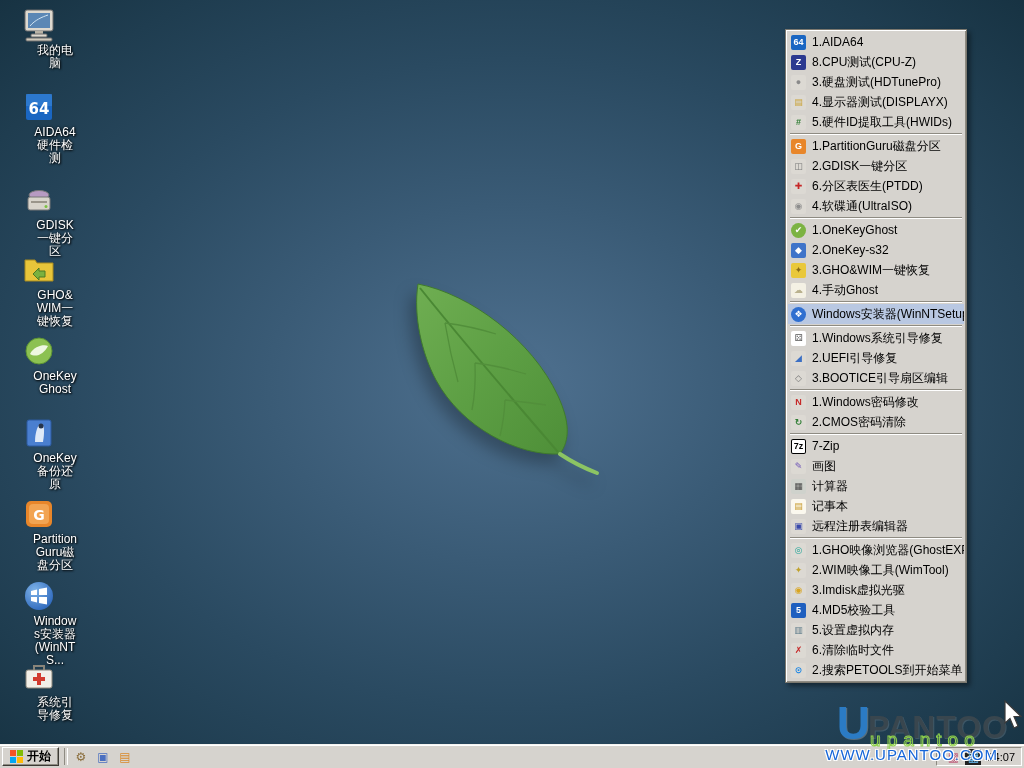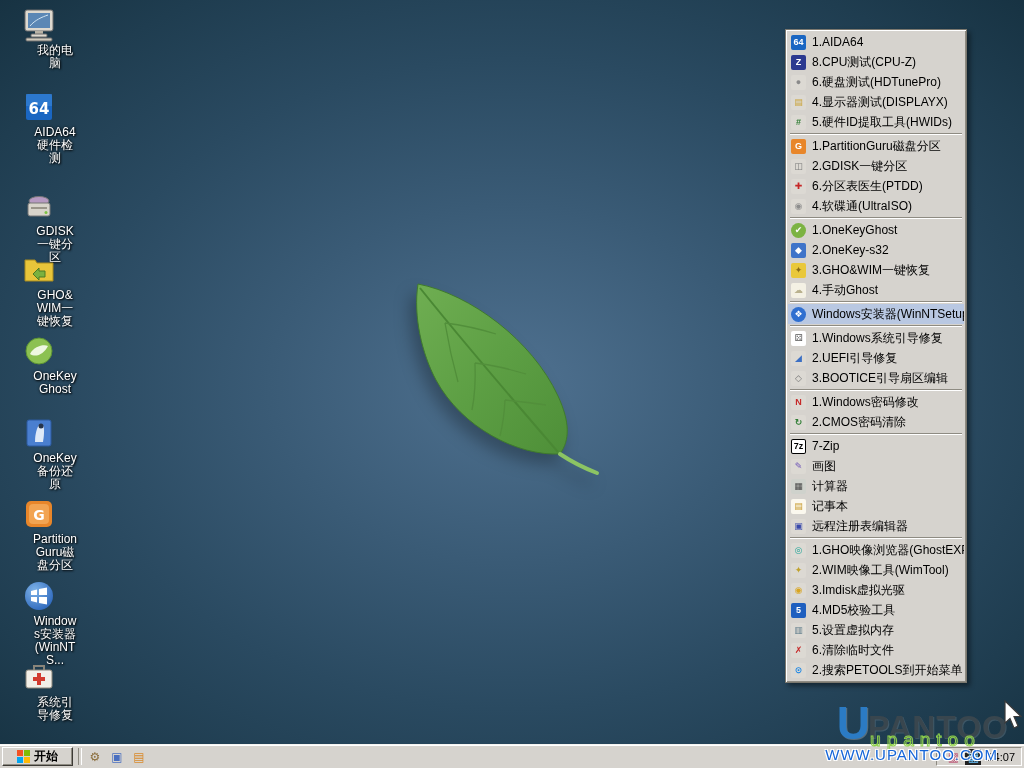--- a/index.html
+++ b/index.html
@@ -17,21 +17,21 @@
     box-shadow:inset 1px 1px 0 #fff, inset -1px -1px 0 #8e8b82, 3px 3px 5px rgba(0,0,0,.45);}
   .mi{height:20px;display:flex;align-items:center;gap:6px;padding:0 4px 0 3px;
     font-size:12px;color:#000;white-space:nowrap;overflow:hidden;}
   .mi.hl{background:#b9c8e2;}
   .mi .tile{width:15px;height:15px;flex:none;display:flex;align-items:center;justify-content:center;
     font-size:9px;font-weight:bold;border-radius:2px;line-height:1;}
   .msep{height:0;border-top:1px solid #8e8b82;border-bottom:1px solid #fff;margin:1px 2px;}
   
   .taskbar{position:absolute;left:0;bottom:0;width:1024px;height:23px;background:#d6d3ce;
     border-top:1px solid #f5f4f1;box-shadow:inset 0 1px 0 #fff;display:flex;align-items:center;z-index:20;}
-  .startbtn{height:19px;margin-left:2px;display:flex;align-items:center;gap:4px;padding:0 14px;
+  .startbtn{height:19px;margin-left:2px;display:flex;align-items:center;gap:4px;padding:0 7px;
     background:#d6d3ce;border:1px solid;border-color:#fff #3c3a35 #3c3a35 #fff;
     box-shadow:inset -1px -1px 0 #8e8b82;font-size:12px;font-weight:bold;color:#000;cursor:pointer;}
   .flag{display:grid;grid-template-columns:6px 6px;grid-template-rows:6px 6px;gap:1px;}
   .flag i{display:block;}
   .qsep{width:2px;height:17px;border-left:1px solid #8e8b82;border-right:1px solid #fff;margin:0 5px;}
   .ql{display:flex;align-items:center;gap:6px;}
   .ql .tile,.tray .tile{width:16px;height:16px;display:flex;align-items:center;justify-content:center;
     font-size:12px;line-height:1;cursor:pointer;}
   .tray{position:absolute;right:2px;top:2px;height:17px;display:flex;align-items:center;gap:4px;
     padding:0 6px 0 8px;border:1px solid;border-color:#8e8b82 #fff #fff #8e8b82;}
@@ -89,21 +89,21 @@
         <div class="lbl">我的电脑</div>
       </div>
       <div class="dicon" style="top: 90px;">
         <div class="ic"><svg viewBox="0 0 34 34">
             <rect x="4" y="4" width="26" height="26" rx="2" fill="#1a66c2"></rect>
             <rect x="4" y="4" width="26" height="12" fill="#3c86d8" opacity="0.55"></rect>
             <text x="17" y="24" font-size="15" font-weight="bold" fill="#fff" text-anchor="middle" font-family="DejaVu Sans, sans-serif">64</text>
           </svg></div>
         <div class="lbl">AIDA64硬件检测</div>
       </div>
-      <div class="dicon" style="top: 189px;">
+      <div class="dicon" style="top: 183px;">
         <div class="ic"><svg viewBox="0 0 34 34">
             <ellipse cx="17" cy="12" rx="10" ry="4.5" fill="#b79ac2" stroke="#777"></ellipse>
             <rect x="6" y="14" width="22" height="13" rx="2" fill="#d8d4cb" stroke="#777"></rect>
             <rect x="9" y="18" width="16" height="2" fill="#9a958a"></rect>
             <circle cx="24" cy="23.5" r="1.5" fill="#7bc142"></circle>
           </svg></div>
         <div class="lbl">GDISK一键分区</div>
       </div>
       <div class="dicon" style="top: 253px;">
         <div class="ic"><svg viewBox="0 0 34 34">
@@ -168,21 +168,21 @@
       <div class="mi">
         <span class="tile" style="background: rgb(26, 102, 194); color: rgb(255, 255, 255);">64</span>
         <span>1.AIDA64</span>
       </div>
       <div class="mi">
         <span class="tile" style="background: rgb(43, 57, 144); color: rgb(255, 255, 255);">Z</span>
         <span>8.CPU测试(CPU-Z)</span>
       </div>
       <div class="mi">
         <span class="tile" style="background: rgb(220, 217, 211); color: rgb(138, 138, 138);">●</span>
-        <span>6.硬盘测试(HDTunePro)</span>
+        <span>3.硬盘测试(HDTunePro)</span>
       </div>
       <div class="mi">
         <span class="tile" style="background: rgb(220, 217, 211); color: rgb(202, 165, 61);">▤</span>
         <span>4.显示器测试(DISPLAYX)</span>
       </div>
       <div class="mi">
         <span class="tile" style="background: rgb(220, 217, 211); color: rgb(46, 125, 50);">#</span>
         <span>5.硬件ID提取工具(HWIDs)</span>
       </div>
       <div class="msep"></div>

